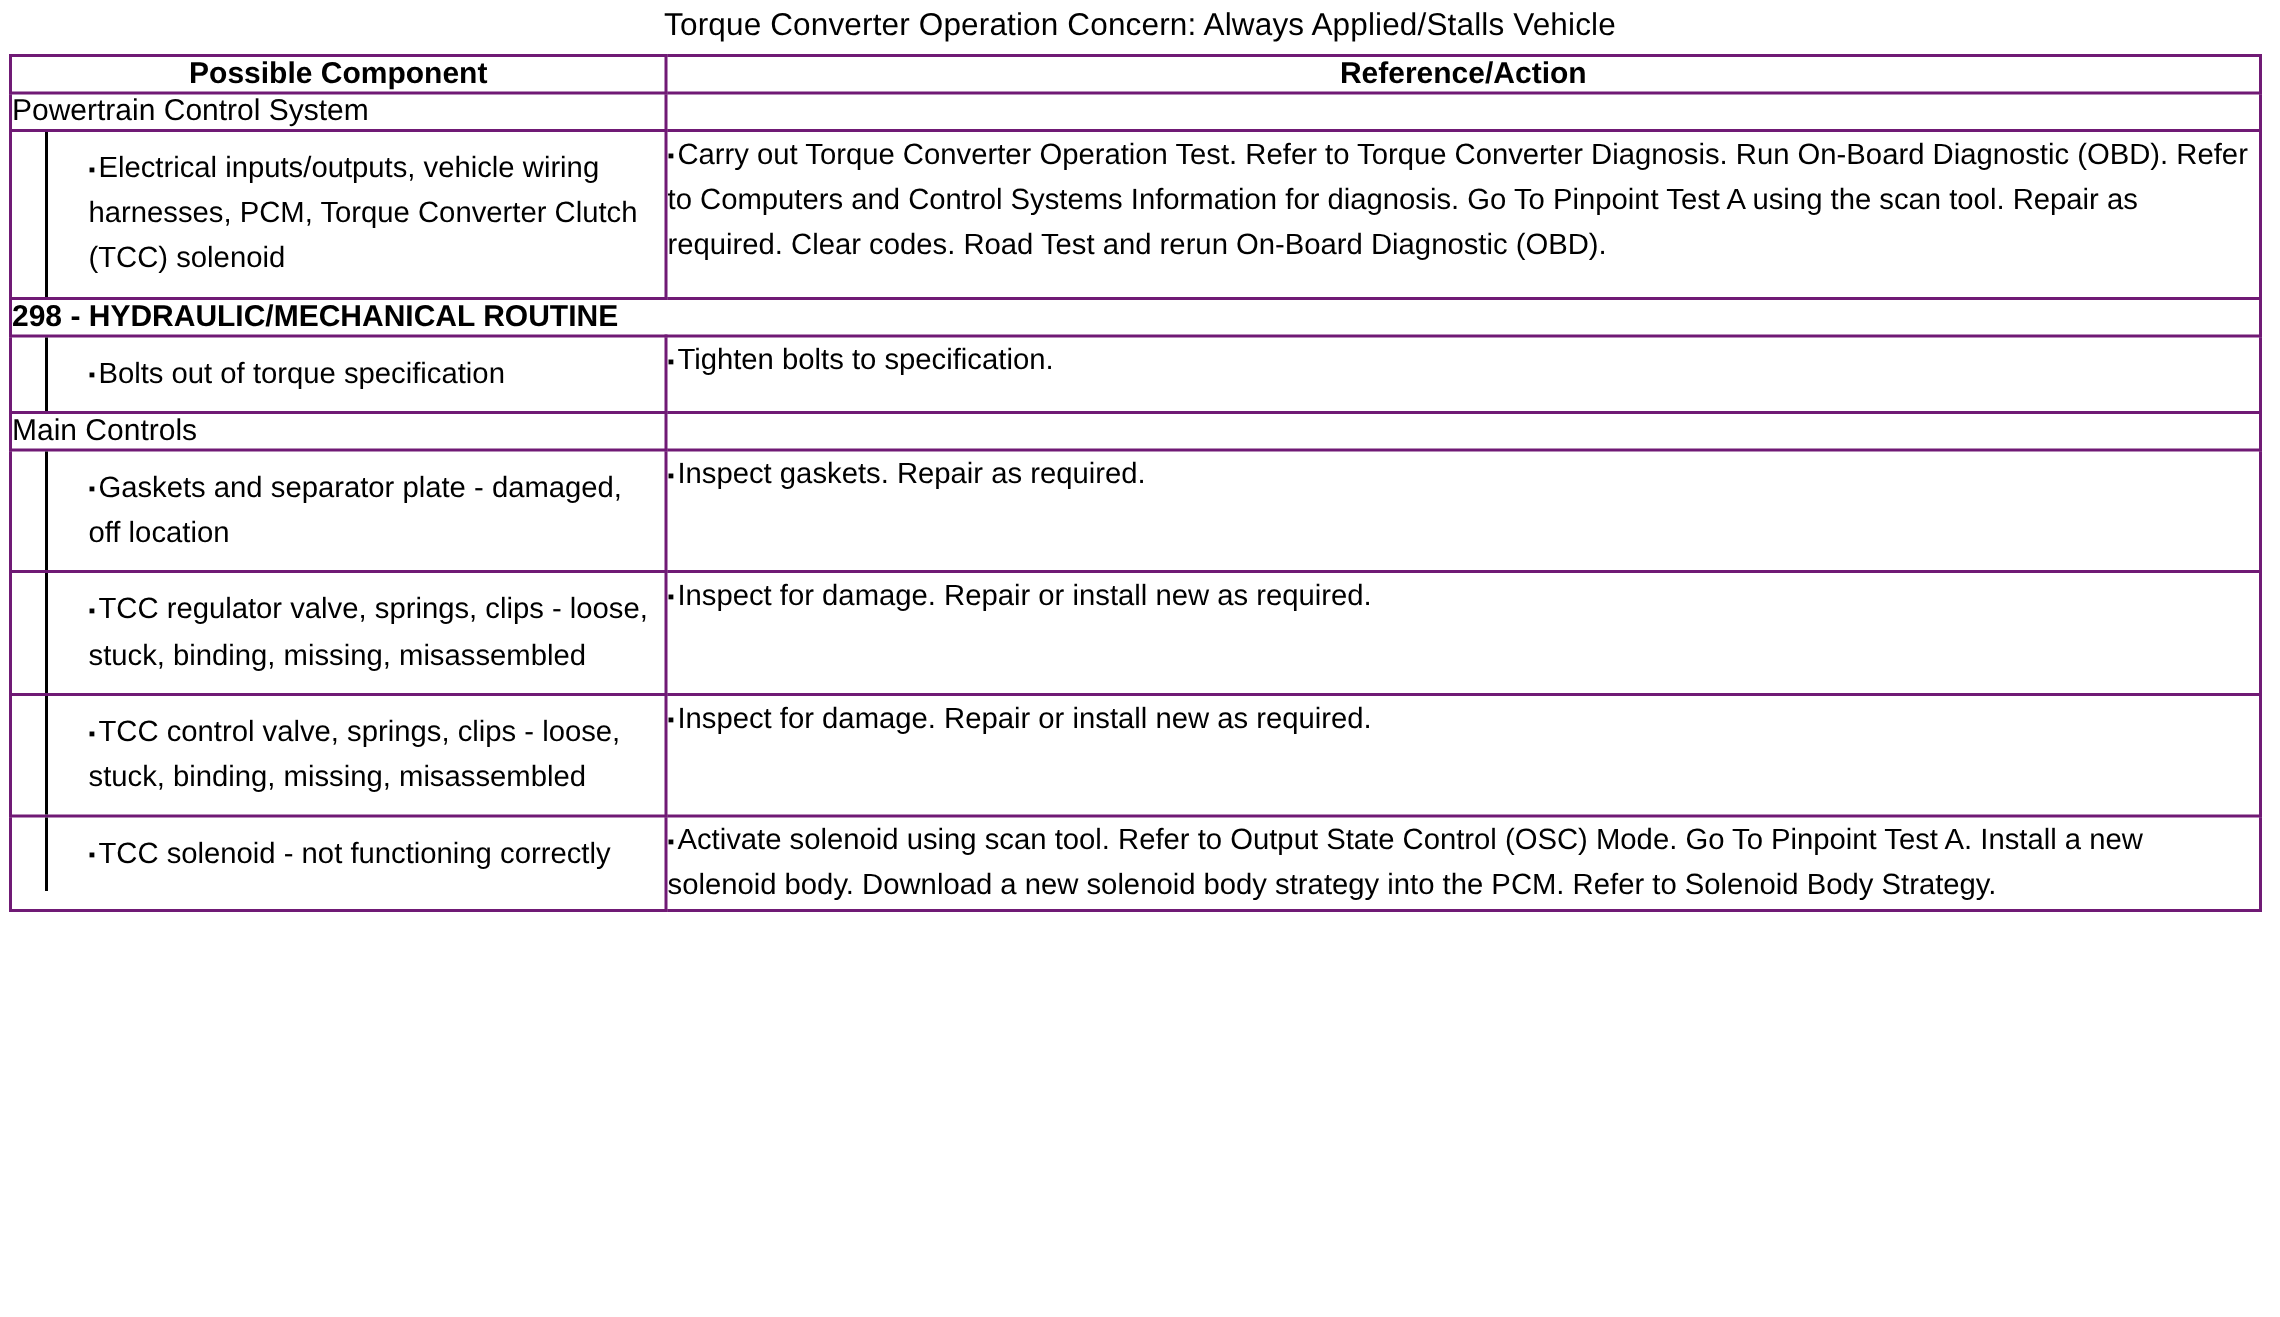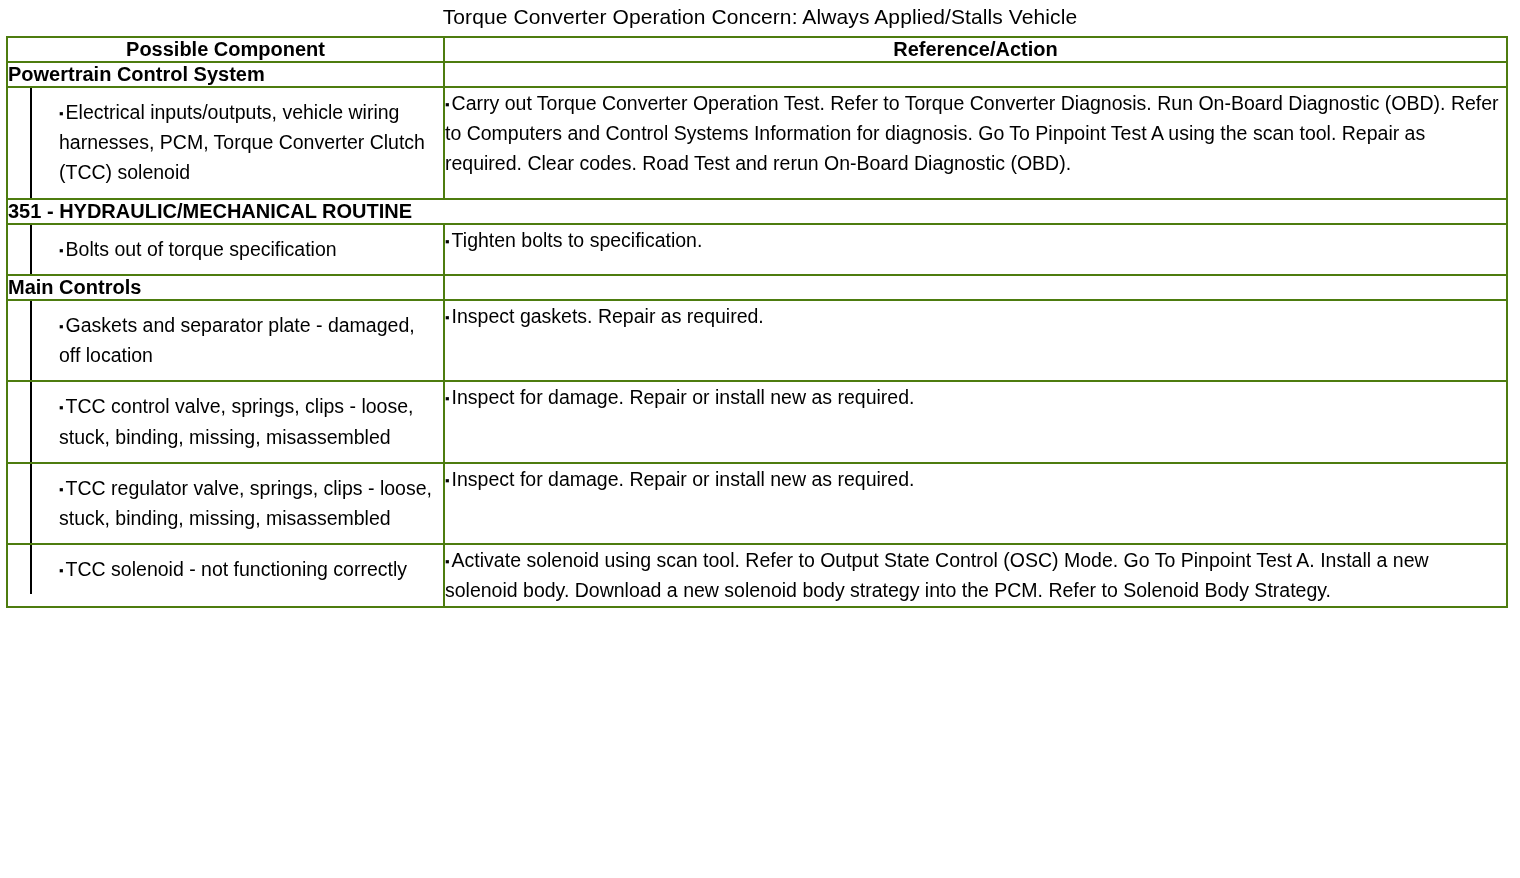--- a/index.html
+++ b/index.html
@@ -28,41 +28,41 @@
     padding-bottom: 7px;
     letter-spacing: 0.1px;
   }
   table.diag {
     border-collapse: collapse;
     width: 1500px;
     margin-left: 6px;
     table-layout: fixed;
   }
   table.diag td, table.diag th {
-    border: 2px solid #4d7c0f;
+    border: 2px solid #701a75;
     vertical-align: top;
     padding: 0;
   }
   .col-a { width: 437px; }
   .col-b { width: 1063px; }
 
   th.hdr {
     text-align: center;
     font-size: 20px;
     font-weight: bold;
     padding: 9px 4px 11px 4px;
   }
   td.section {
     font-size: 20px;
     font-weight: bold;
     padding: 9px 0 10px 10px;
   }
   td.subhead {
     font-size: 20px;
-    font-weight: bold;
+    font-weight: normal;
     padding: 9px 0 10px 9px;
   }
   td.blank {
     padding: 0;
   }
   
   td.item {
     padding: 0;
   }
   td.item .indent-wrap {
@@ -120,21 +120,21 @@
         <td class="item">
           <div class="indent-wrap">
             <div class="gutter"></div>
             <div class="txt"><span class="bullet">▪</span><span>Electrical inputs/outputs, vehicle wiring harnesses, PCM, Torque Converter Clutch (TCC) solenoid</span></div>
           </div>
         </td>
         <td class="action"><span class="bullet">▪</span><span>Carry out Torque Converter Operation Test. Refer to Torque Converter Diagnosis. Run On-Board Diagnostic (OBD). Refer to Computers and Control Systems Information for diagnosis. Go To Pinpoint Test A using the scan tool. Repair as required. Clear codes. Road Test and rerun On-Board Diagnostic (OBD).</span></td>
       </tr>
 
       <tr>
-        <td class="section" colspan="2">351 - HYDRAULIC/MECHANICAL ROUTINE</td>
+        <td class="section" colspan="2">298 - HYDRAULIC/MECHANICAL ROUTINE</td>
       </tr>
 
       <tr>
         <td class="item">
           <div class="indent-wrap">
             <div class="gutter"></div>
             <div class="txt"><span class="bullet">▪</span><span>Bolts out of torque specification</span></div>
           </div>
         </td>
         <td class="action"><span class="bullet">▪</span><span>Tighten bolts to specification.</span></td>
@@ -152,31 +152,31 @@
             <div class="txt"><span class="bullet">▪</span><span>Gaskets and separator plate - damaged, off location</span></div>
           </div>
         </td>
         <td class="action"><span class="bullet">▪</span><span>Inspect gaskets. Repair as required.</span></td>
       </tr>
 
       <tr>
         <td class="item">
           <div class="indent-wrap">
             <div class="gutter"></div>
-            <div class="txt"><span class="bullet">▪</span><span>TCC control valve, springs, clips - loose, stuck, binding, missing, misassembled</span></div>
+            <div class="txt"><span class="bullet">▪</span><span>TCC regulator valve, springs, clips - loose, stuck, binding, missing, misassembled</span></div>
           </div>
         </td>
         <td class="action"><span class="bullet">▪</span><span>Inspect for damage. Repair or install new as required.</span></td>
       </tr>
 
       <tr>
         <td class="item">
           <div class="indent-wrap">
             <div class="gutter"></div>
-            <div class="txt"><span class="bullet">▪</span><span>TCC regulator valve, springs, clips - loose, stuck, binding, missing, misassembled</span></div>
+            <div class="txt"><span class="bullet">▪</span><span>TCC control valve, springs, clips - loose, stuck, binding, missing, misassembled</span></div>
           </div>
         </td>
         <td class="action"><span class="bullet">▪</span><span>Inspect for damage. Repair or install new as required.</span></td>
       </tr>
 
       <tr>
         <td class="item">
           <div class="indent-wrap">
             <div class="gutter"></div>
             <div class="txt"><span class="bullet">▪</span><span>TCC solenoid - not functioning correctly</span></div>

